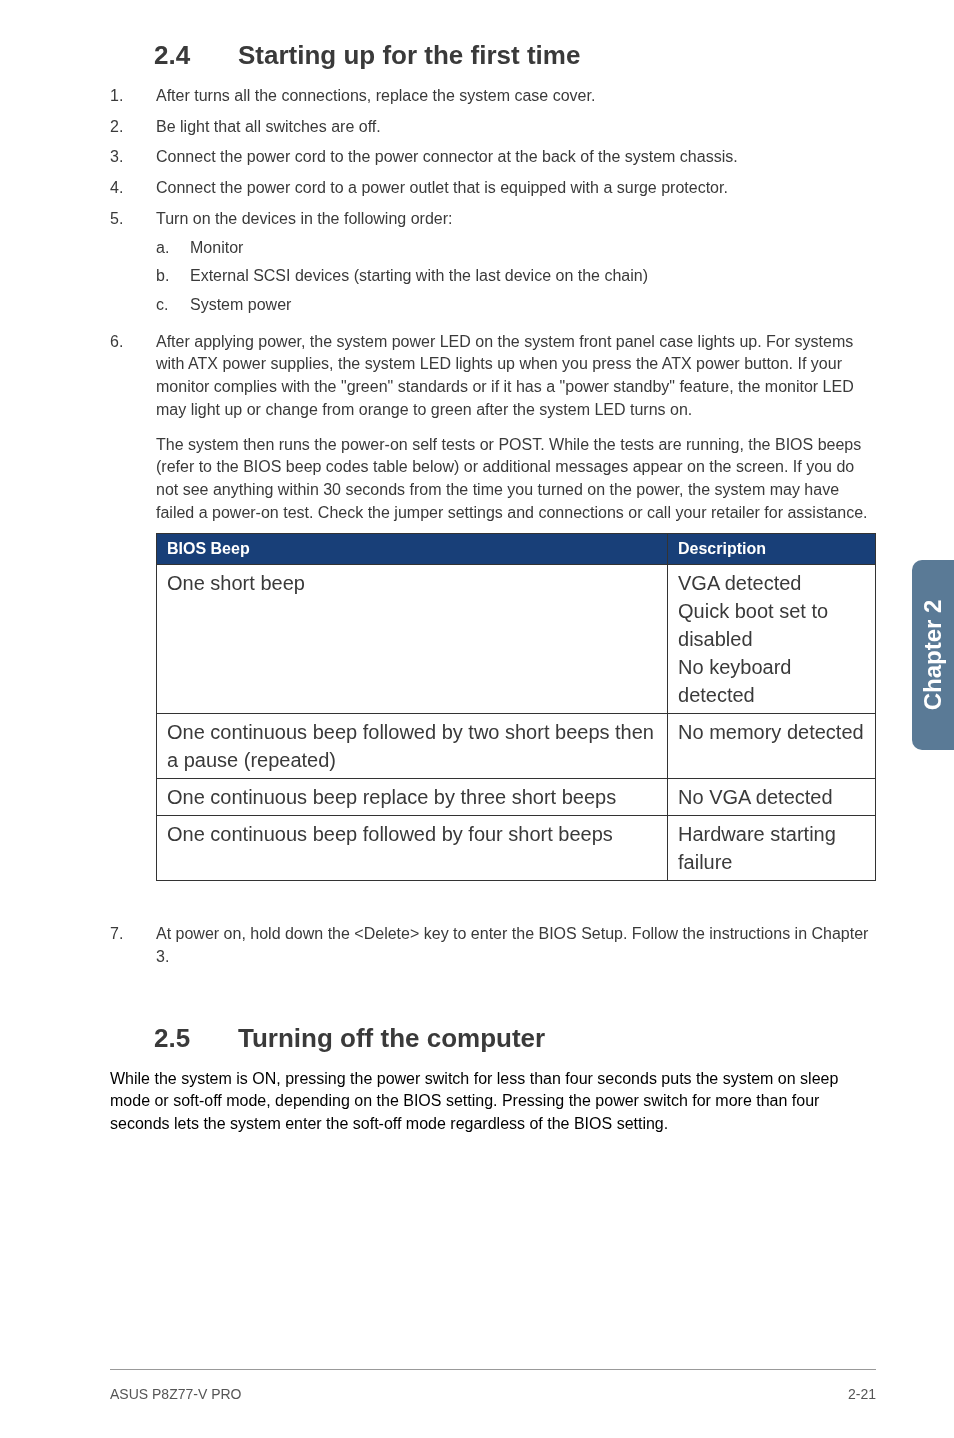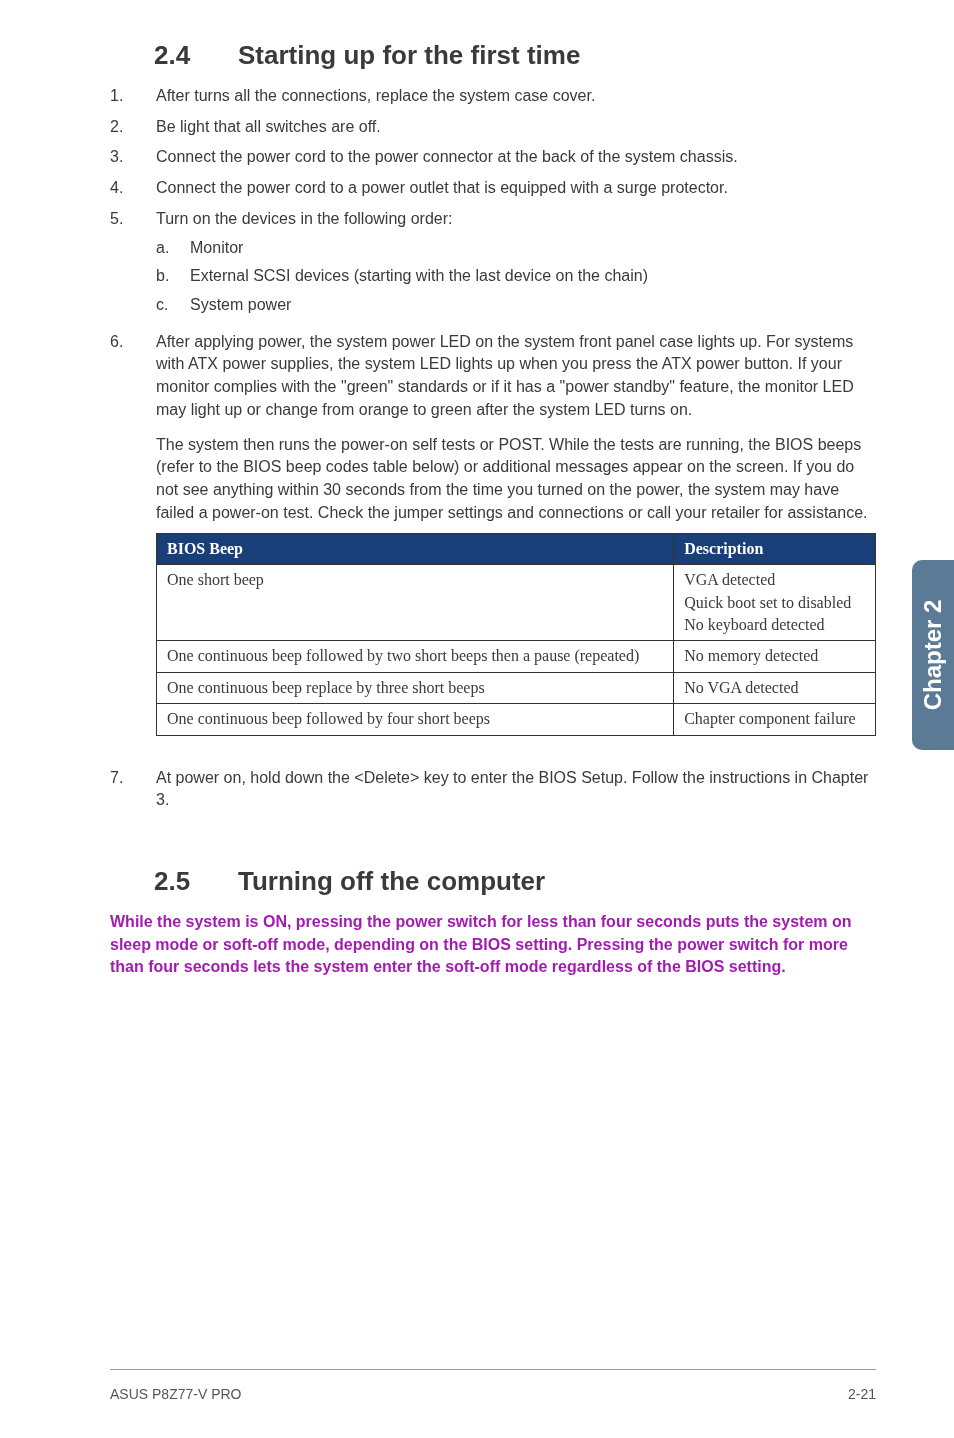--- a/index.html
+++ b/index.html
@@ -50,40 +50,39 @@
   .ol1 > li .marker { width: 46px; flex: 0 0 46px; }
   .ol1 > li .body { flex: 1; }
   .inner-list { list-style: none; margin-top: 6px; }
   .inner-list li { display: flex; margin-bottom: 6px; font-size: 16px; }
   .inner-list li .im { width: 34px; flex: 0 0 34px; }
   .para { margin-top: 12px; margin-bottom: 0; }
   table.bios {
     width: 100%;
     border-collapse: collapse;
     margin-top: 8px;
-    margin-bottom: 23px;
-    font-family: Liberation Serif, serif;
+    margin-bottom: 34px;
   }
   table.bios th {
     background: #183f78;
     color: #fff;
     text-align: left;
     font-size: 16px;
     padding: 4px 10px;
     border: 1px solid #333;
   }
   table.bios td {
     border: 1px solid #333;
     padding: 4px 10px;
-    font-size: 16px;
+    font-size: 20px;
     vertical-align: top;
     line-height: 1.4;
   }
   .sec2 { margin-top: 54px; }
-  .body-text { font-size: 16px; line-height: 1.42; color: #a21caf; margin-bottom: 12px; font-weight: bold; }
+  .body-text { font-size: 16px; line-height: 1.42; color: #000000; margin-bottom: 12px; }
   .footer {
     position: absolute;
     bottom: 36px;
     left: 110px;
     right: 78px;
     border-top: 1px solid #999;
     padding-top: 16px;
     display: flex;
     justify-content: space-between;
     font-size: 14px;
@@ -163,21 +162,21 @@
             <tr>
               <td>One continuous beep followed by two short beeps then a pause (repeated)</td>
               <td>No memory detected</td>
             </tr>
             <tr>
               <td>One continuous beep replace by three short beeps</td>
               <td>No VGA detected</td>
             </tr>
             <tr>
               <td>One continuous beep followed by four short beeps</td>
-              <td>Chapter component failure</td>
+              <td>Hardware starting failure</td>
             </tr>
           </tbody>
         </table>
       </div>
     </li>
     <li>
       <span class="marker">7.</span>
       <span class="body">At power on, hold down the &lt;Delete&gt; key to enter the BIOS Setup. Follow the instructions in Chapter 3.</span>
     </li>
   </ol>

